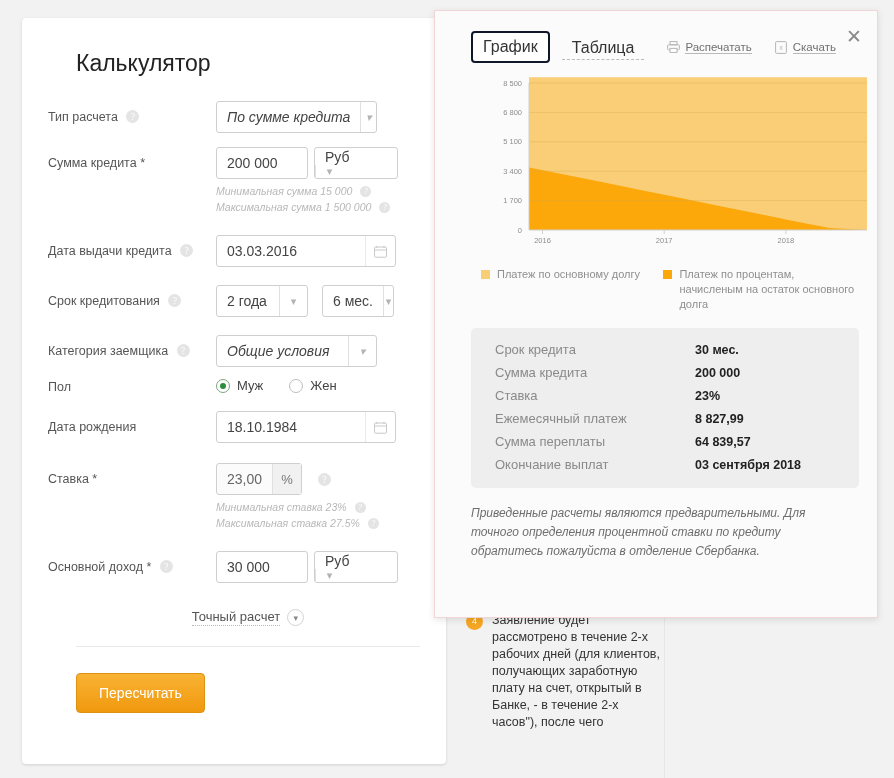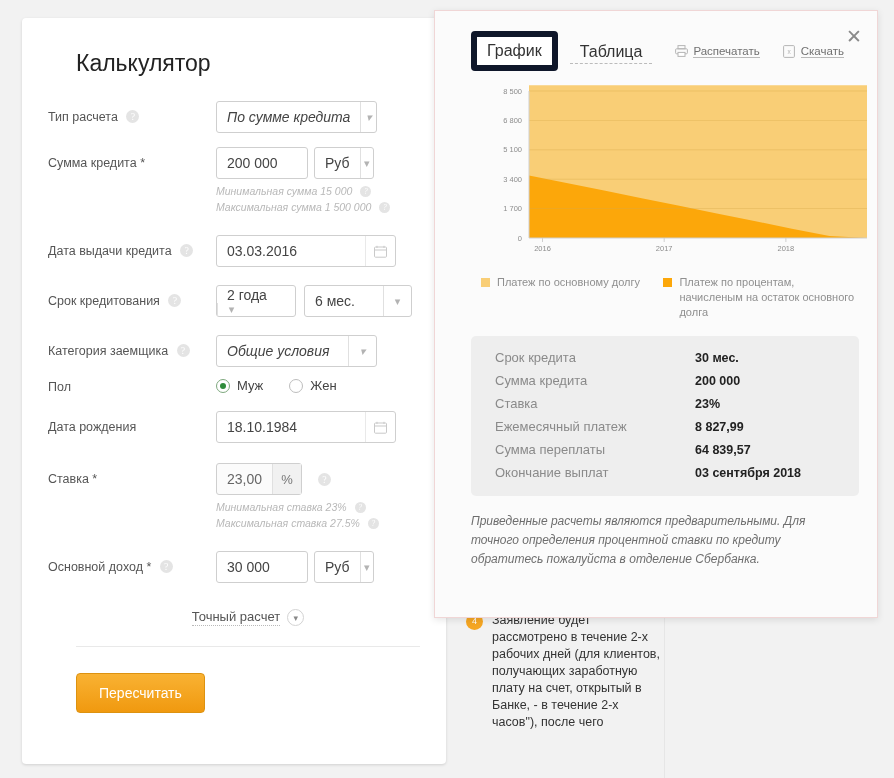--- a/index.html
+++ b/index.html
@@ -88,25 +88,25 @@
   .inp .cal {
     width: 30px;
     border-left: 1px solid #e9e9e9;
     display: flex; align-items: center; justify-content: center;
   }
   .inp.wide { width: 161px; font-style: italic; }
   .inp.wide .val { flex: 1; }
   .inp.num { width: 92px; }
   .inp.date { width: 180px; }
   .inp.date .val { flex: 1; }
-  .inp.unitsel { width: 60px; margin-left: 6px; }
+  .inp.unitsel { width: 84px; margin-left: 6px; flex-direction: column; }
   .inp.unitsel .val { flex: 1; }
-  .inp.term { width: 80px; flex-direction: column; }
+  .inp.term { width: 92px; }
   .inp.term .val { flex: 1; }
-  .inp.term2 { width: 108px; margin-left: 8px; }
+  .inp.term2 { width: 72px; margin-left: 14px; }
   .inp.term2 .val { flex: 1; }
   .inp.rate { width: 86px; background: #fbfbfb; }
   .inp.rate .val { flex: 1; color: #666; }
 
   .hintline {
     font-size: 10.5px;
     font-style: italic;
     color: #b8b8b8;
     margin-top: 5px;
     line-height: 15px;
@@ -197,21 +197,21 @@
   }
 
   #tabbar { display: flex; align-items: center; gap: 0; margin: 2px 0 12px 14px; }
   .tab {
     font-size: 16px;
     padding: 5px 10px;
     color: #333;
     cursor: pointer;
   }
   .tab.active {
-    border: 6px solid #0f172a;
+    border: 2px solid #0f172a;
     border-radius: 4px;
     background: #fff;
   }
   .tab.inactive { border-bottom: 1px dashed #bbb; margin-left: 12px; padding-bottom: 2px; }
 
   .toollink {
     display: inline-flex; align-items: center;
     font-size: 11.5px; color: #707070;
     margin-left: 22px; cursor: pointer;
   }

